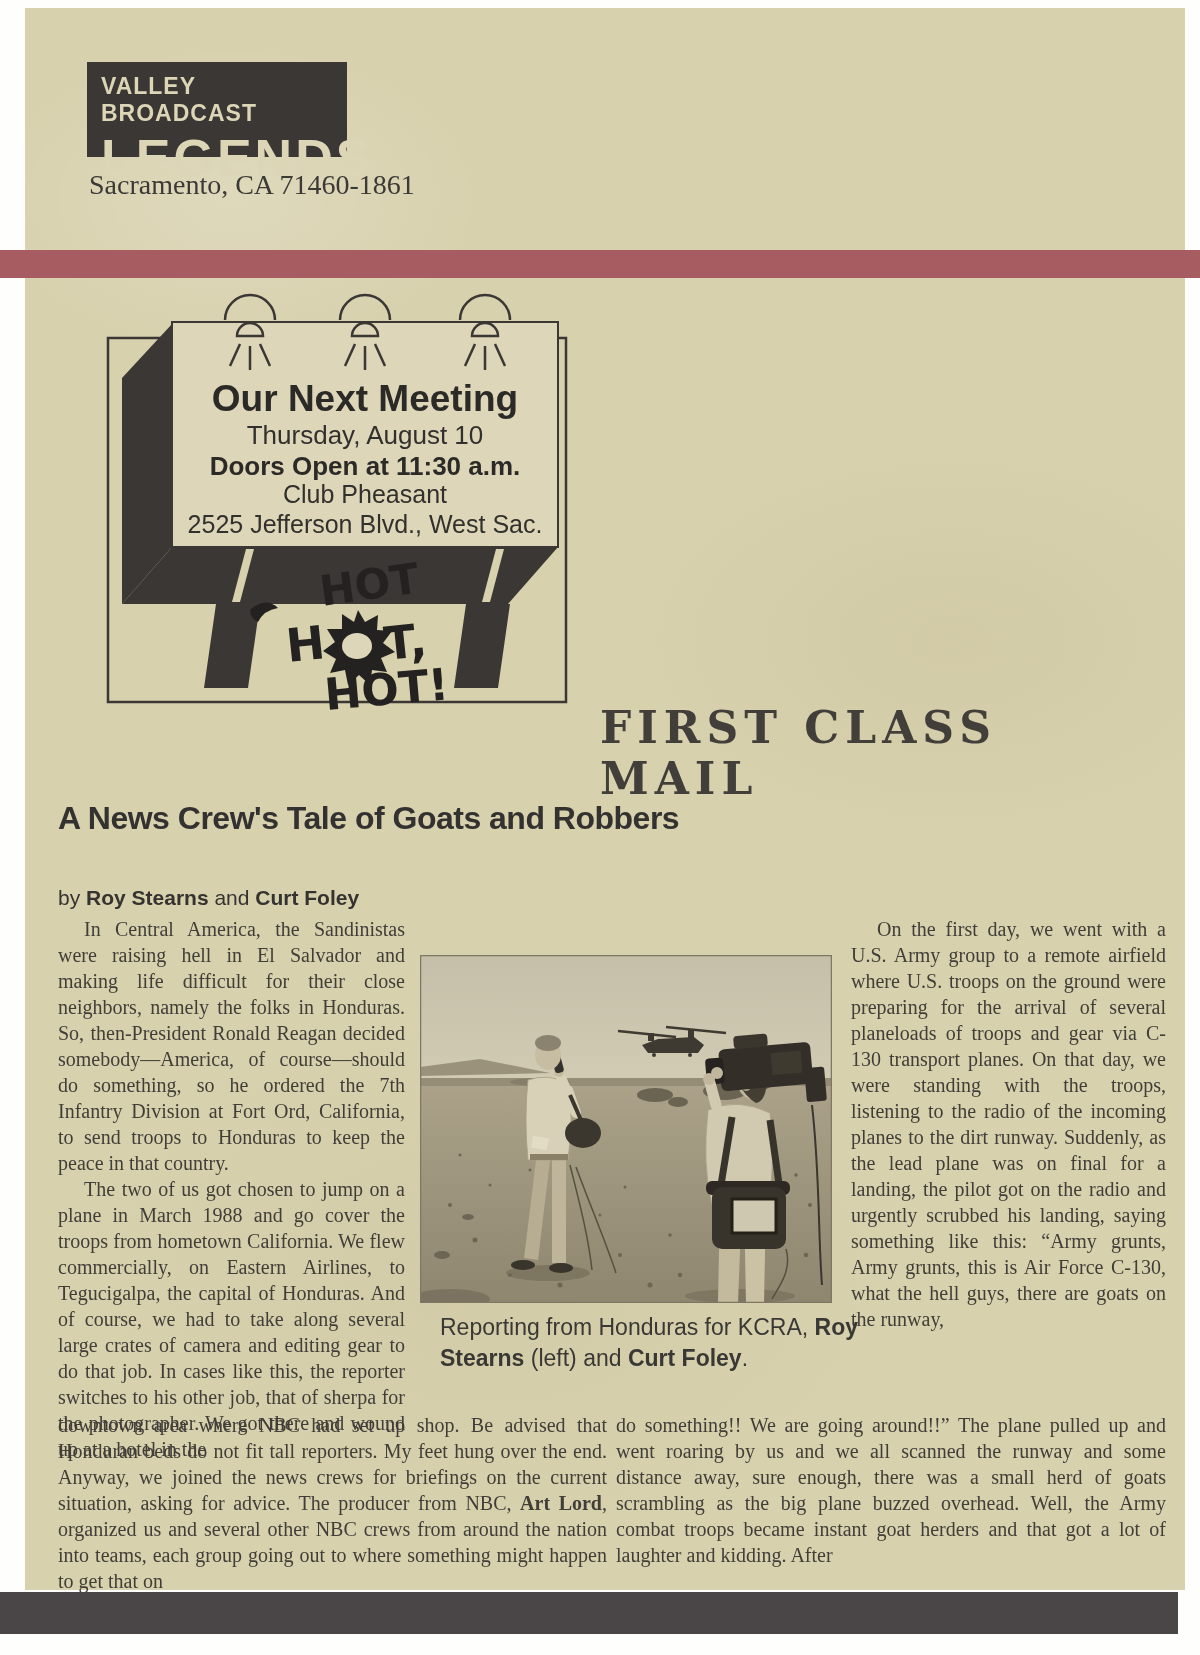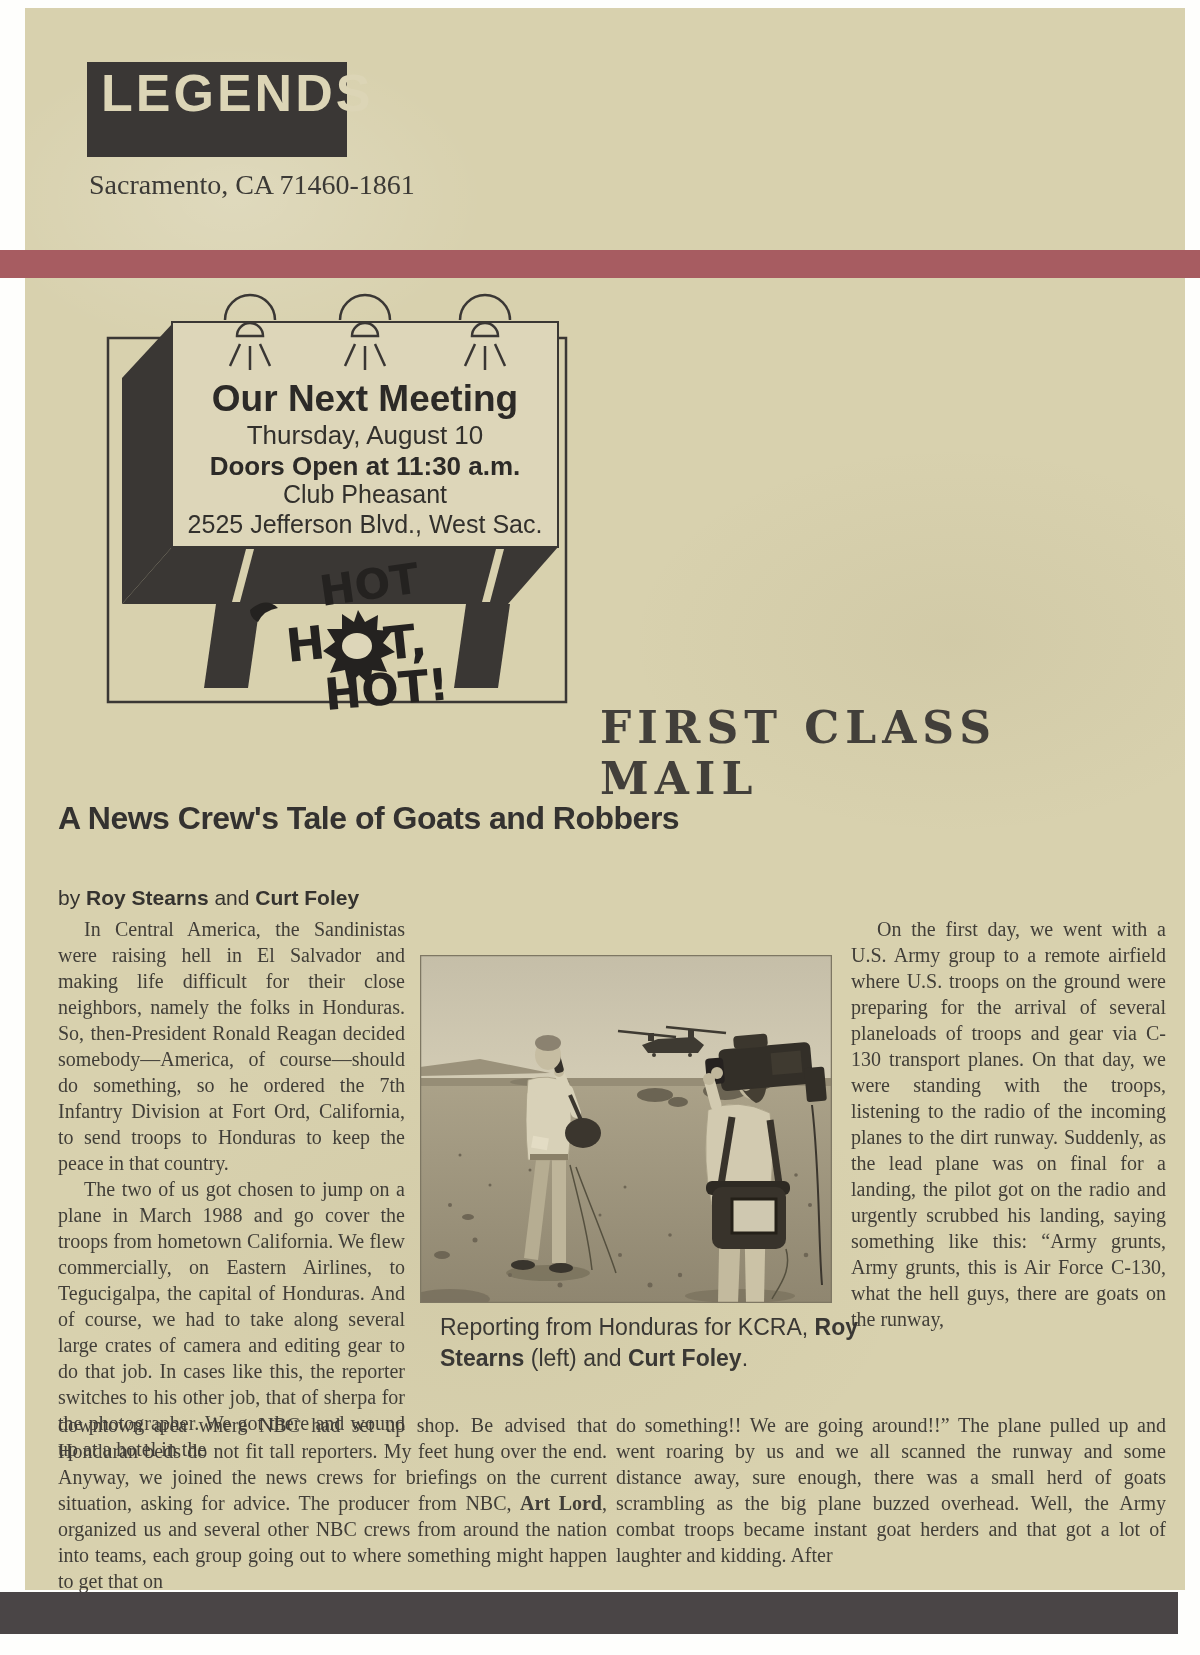--- a/index.html
+++ b/index.html
@@ -41,20 +41,21 @@
   svg text{font-family:"Liberation Sans",sans-serif;}
   svg text.hot{font-family:"DejaVu Sans",sans-serif;}
 </style>
 </head>
 <body>
 
 <div class="page">
   <div class="paper"></div>
 
   <div class="masthead">
+    <div class="l1">VALLEY BROADCAST</div>
     <div class="l2">LEGENDS</div>
   </div>
 
   <div class="address">
     <div>Sacramento, CA 71460-1861</div>
   </div>
 
   <div class="accent-bar"></div>
 
   <div class="signwrap">

